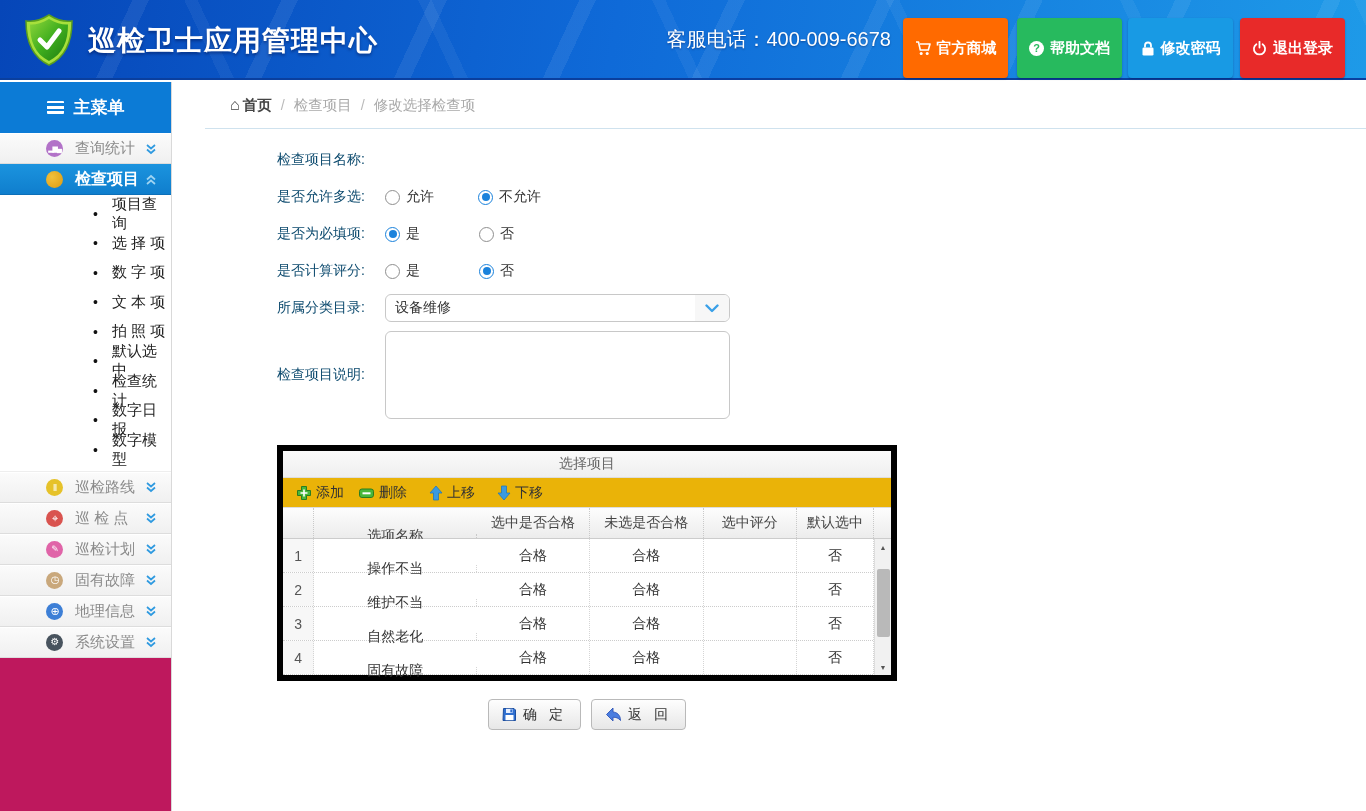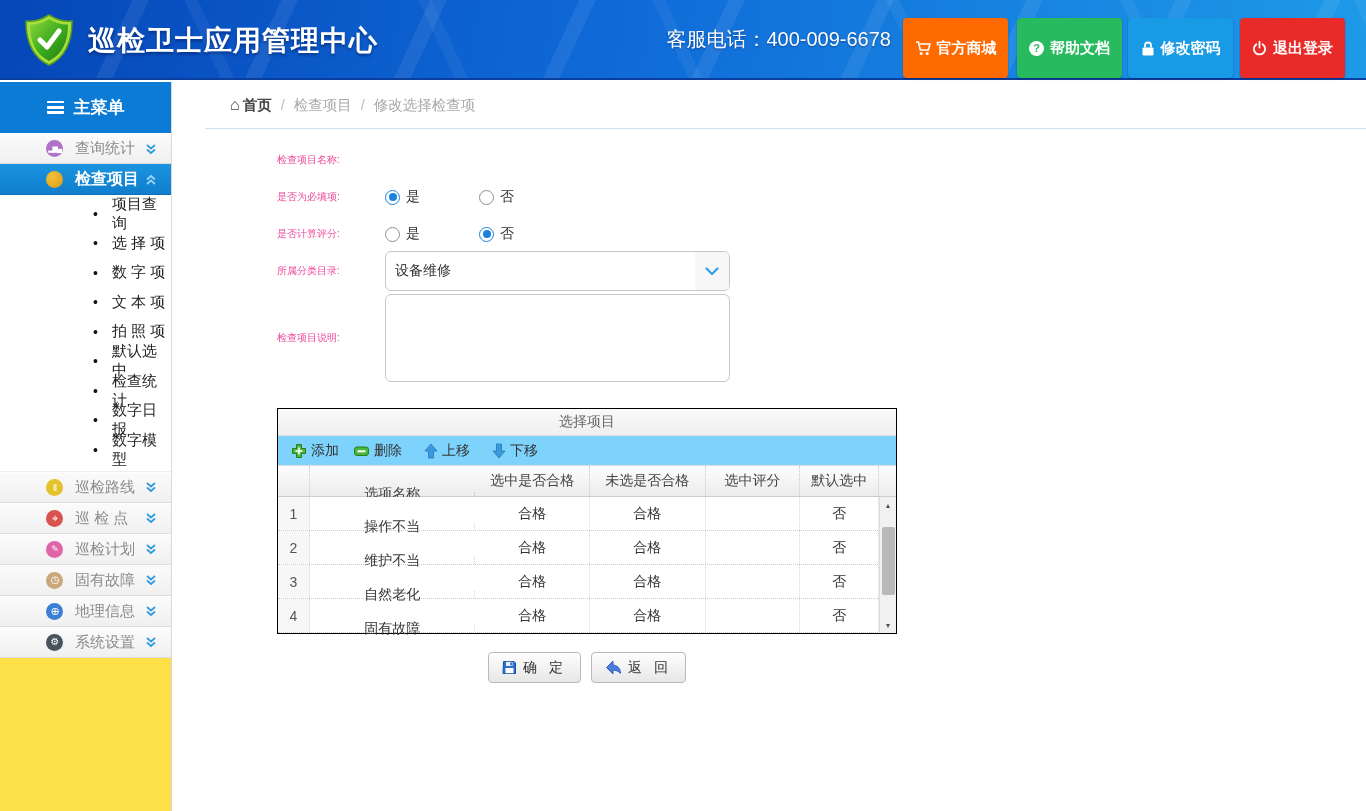--- a/index.html
+++ b/index.html
@@ -23,21 +23,21 @@
     color:#fff; font-size:15px; font-weight:bold; display:flex; align-items:center; justify-content:center;
     gap:6px; cursor:pointer; box-shadow:0 1px 2px rgba(0,0,50,.3); font-family:inherit; }
   .hbtn.orange { right:358px; background:#ff6a00; }
   .hbtn.green  { right:244px; background:#27ba5e; }
   .hbtn.blue   { right:133px; background:#189ae4; }
   .hbtn.red    { right:21px;  background:#e82a29; }
   .help-badge { width:15px; height:15px; background:#fff; color:#27ba5e; border-radius:50%;
     font-size:11px; font-weight:bold; display:inline-flex; align-items:center; justify-content:center; }
 
   
-  .sidebar { position:absolute; top:82px; left:0; width:172px; bottom:0; background:#fde047;
+  .sidebar { position:absolute; top:82px; left:0; width:172px; bottom:0; background:#be185d;
     border-right:1px solid #d9d9d9; }
   .side-header { height:51px; background:#0c7bd6; color:#fff; font-size:17px; font-weight:bold;
     display:flex; align-items:center; justify-content:center; gap:10px; }
   .menu-lines { width:17px; height:13px;
     background:repeating-linear-gradient(#fff 0 2.5px, transparent 2.5px 5.2px); border-radius:1px; }
   .group { height:31px; display:flex; align-items:center; cursor:pointer;
     background:linear-gradient(#fbfbfb,#f0f0f0); border-bottom:1px solid #ddd; border-top:1px solid #fff;
     color:#8b8b8b; font-size:15px; }
   .group .gicon { width:17px; height:17px; border-radius:50%; margin:0 12px 0 46px;
     display:flex; align-items:center; justify-content:center; color:#fff; font-size:7px; line-height:1;
@@ -56,42 +56,42 @@
     border-bottom:1px solid #cfe2ee; color:#a9a9a9; }
   .breadcrumb .home { color:#444; font-weight:bold; display:flex; align-items:center; gap:3px; cursor:pointer; }
   .breadcrumb .home .glyph { font-size:16px; }
   .breadcrumb .sep { margin:0 9px; color:#bbb; }
   .breadcrumb .crumb { color:#a9a9a9; cursor:pointer; }
 
   .frame { width:690px; padding:17px 0 0 72px; position:relative; }
 
   .frow { display:flex; align-items:center; height:28px; margin-bottom:9px; }
   .frow.talign-top { align-items:center; height:auto; }
-  .flabel { width:102px; font-size:10px; color:#ec4899; margin-right:6px; }
+  .flabel { width:102px; font-size:14px; color:#0c4a6e; margin-right:6px; }
   .tinput { width:345px; height:28px; border:1px solid #c8c8c8; border-radius:6px; padding:0 9px;
     font-size:14px; color:#222; font-family:inherit; outline:none; }
-  .selectbox { width:345px; height:40px; border:1px solid #c8c8c8; border-radius:6px; display:flex;
+  .selectbox { width:345px; height:28px; border:1px solid #c8c8c8; border-radius:6px; display:flex;
     align-items:center; padding-left:9px; font-size:14px; cursor:pointer; position:relative; overflow:hidden; }
   .selectbox .arrow-zone { position:absolute; right:0; top:0; bottom:0; width:34px; background:#f7f7f7;
     display:flex; align-items:center; justify-content:center; }
   .textarea { width:345px; height:88px; border:1px solid #c8c8c8; border-radius:6px; padding:6px 9px;
     font-size:14px; font-family:inherit; resize:none; outline:none; }
 
   .radio { width:15px; height:15px; border:1px solid #8f8f8f; border-radius:50%; background:#fff;
     display:inline-block; position:relative; margin-right:6px; vertical-align:-3px; cursor:pointer; }
   .radio.checked { border:1.5px solid #1a82dc; }
   .radio.checked::after { content:""; position:absolute; inset:2.5px; border-radius:50%; background:#1a82dc; }
   .ropt { display:flex; align-items:center; font-size:14px; color:#333; }
   .ropt + .ropt { margin-left:44px; }
 
   
-  .panel { width:620px; margin-top:26px; border:1px solid #000000; font-size:14px; }
+  .panel { width:620px; margin-top:26px; border:6px solid #000000; font-size:14px; }
   .panel-title { height:27px; background:linear-gradient(#fafafa,#efefef); border-bottom:1px solid #ddd;
     display:flex; align-items:center; justify-content:center; color:#666; }
-  .ptoolbar { height:30px; background:#7dd3fc; border-bottom:1px solid #ddd; display:flex;
+  .ptoolbar { height:30px; background:#eab308; border-bottom:1px solid #ddd; display:flex;
     align-items:center; padding-left:6px; }
   .tbtn { display:flex; align-items:center; gap:4px; padding:3px 7px; font-size:14px; color:#333;
     background:none; border:none; cursor:pointer; font-family:inherit; }
   .thead { display:flex; height:31px; background:linear-gradient(#fdfdfd,#ececec); border-bottom:1px solid #ccc;
     color:#444; }
   .thead .hc { display:flex; align-items:center; justify-content:center; border-right:1px dotted #c9c9c9; }
   .tbody { position:relative; }
   .trow { display:flex; height:34px; border-bottom:1px dotted #ccc; background:#fff; cursor:pointer; }
   .trow:last-child { border-bottom:none; }
   .trow .tc { display:flex; align-items:center; justify-content:center; border-right:1px dotted #d5d5d5;
@@ -269,20 +269,31 @@
     <span class="sep">/</span>
     <span class="crumb">修改选择检查项</span>
   </div>
 
   <div class="frame">
 
     <div class="frow">
       <span class="flabel">检查项目名称:</span>
     </div>
 
+    <div class="frow">
+      <span class="flabel">是否允许多选:</span>
+      <span class="ropt">
+          <span class="radio"></span>
+          <span>允许</span>
+        </span>
+      <span class="ropt">
+          <span class="radio checked"></span>
+          <span>不允许</span>
+        </span>
+    </div>
 
     <div class="frow">
       <span class="flabel">是否为必填项:</span>
       <span class="ropt">
           <span class="radio checked"></span>
           <span>是</span>
         </span>
       <span class="ropt" style="margin-left:59px">
           <span class="radio"></span>
           <span>否</span>

